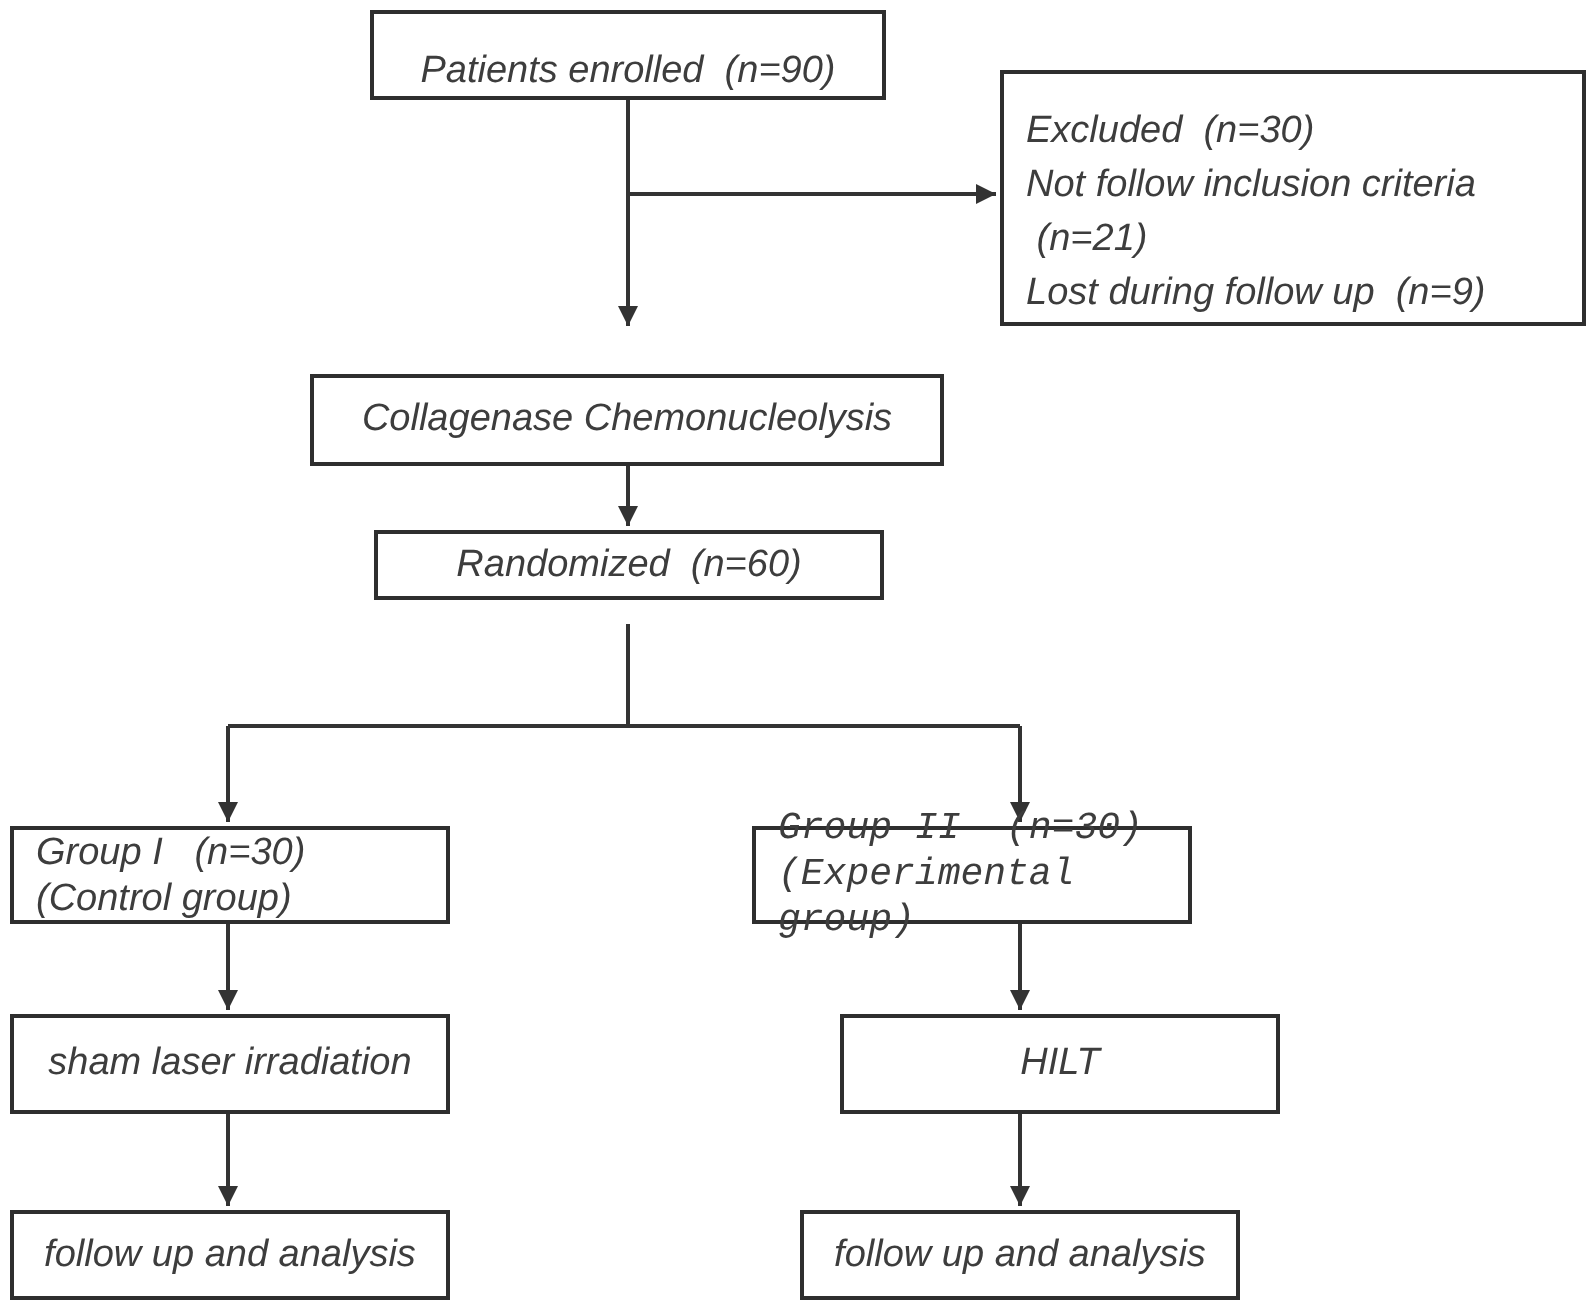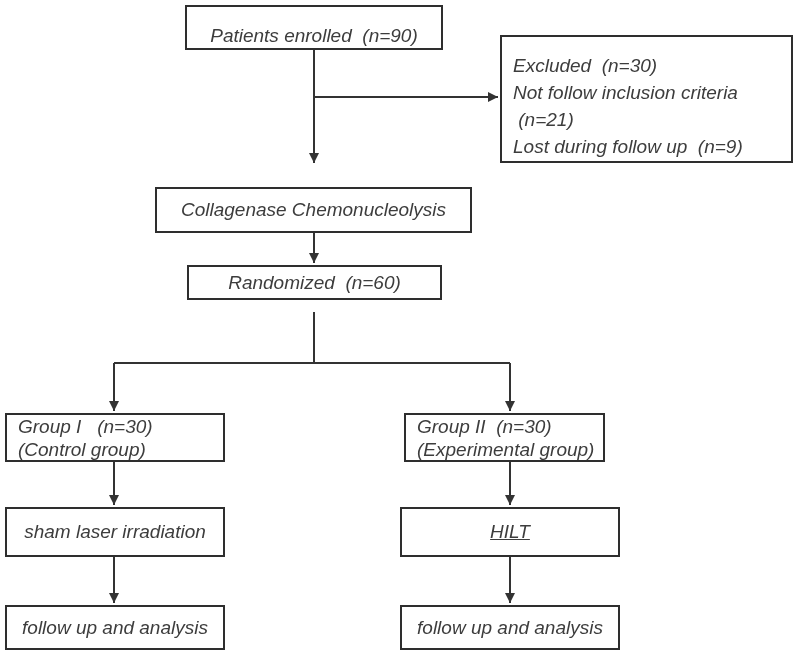--- a/index.html
+++ b/index.html
@@ -39,23 +39,23 @@
   .node .line { display: block; }
 
   
   .n-enrolled   { left: 185px; top: 5px;   width: 258px; height: 45px; justify-content: flex-end; }
   .n-excluded   { left: 500px; top: 35px;  width: 293px; height: 128px;
                   justify-content: flex-start; padding: 15px 8px 0 18px;
                   line-height: 27px; }
   .n-chemo      { left: 155px; top: 165px; width: 317px; height: 46px; margin-top: 22px; }
   .n-randomized { left: 187px; top: 265px; width: 255px; height: 35px; }
   .n-group1     { left: 5px;   top: 413px; width: 220px; height: 49px; line-height: 23px; }
-  .n-group2     { left: 404px; top: 413px; width: 201px; height: 49px; line-height: 23px; }
+  .n-group2     { left: 376px; top: 413px; width: 220px; height: 49px; line-height: 23px; font-family: Liberation Mono, monospace; }
   .n-sham       { left: 5px;   top: 507px; width: 220px; height: 50px; }
-  .n-hilt       { left: 400px; top: 507px; width: 220px; height: 50px; text-decoration: underline; }
+  .n-hilt       { left: 420px; top: 507px; width: 220px; height: 50px; }
   .n-fup1       { left: 5px;   top: 605px; width: 220px; height: 45px; }
   .n-fup2       { left: 400px; top: 605px; width: 220px; height: 45px; }
 </style>
 </head>
 <body>
 
 <div class="canvas">
 
   <svg class="connectors" viewBox="0 0 797 657" xmlns="http://www.w3.org/2000/svg">
     <defs>

